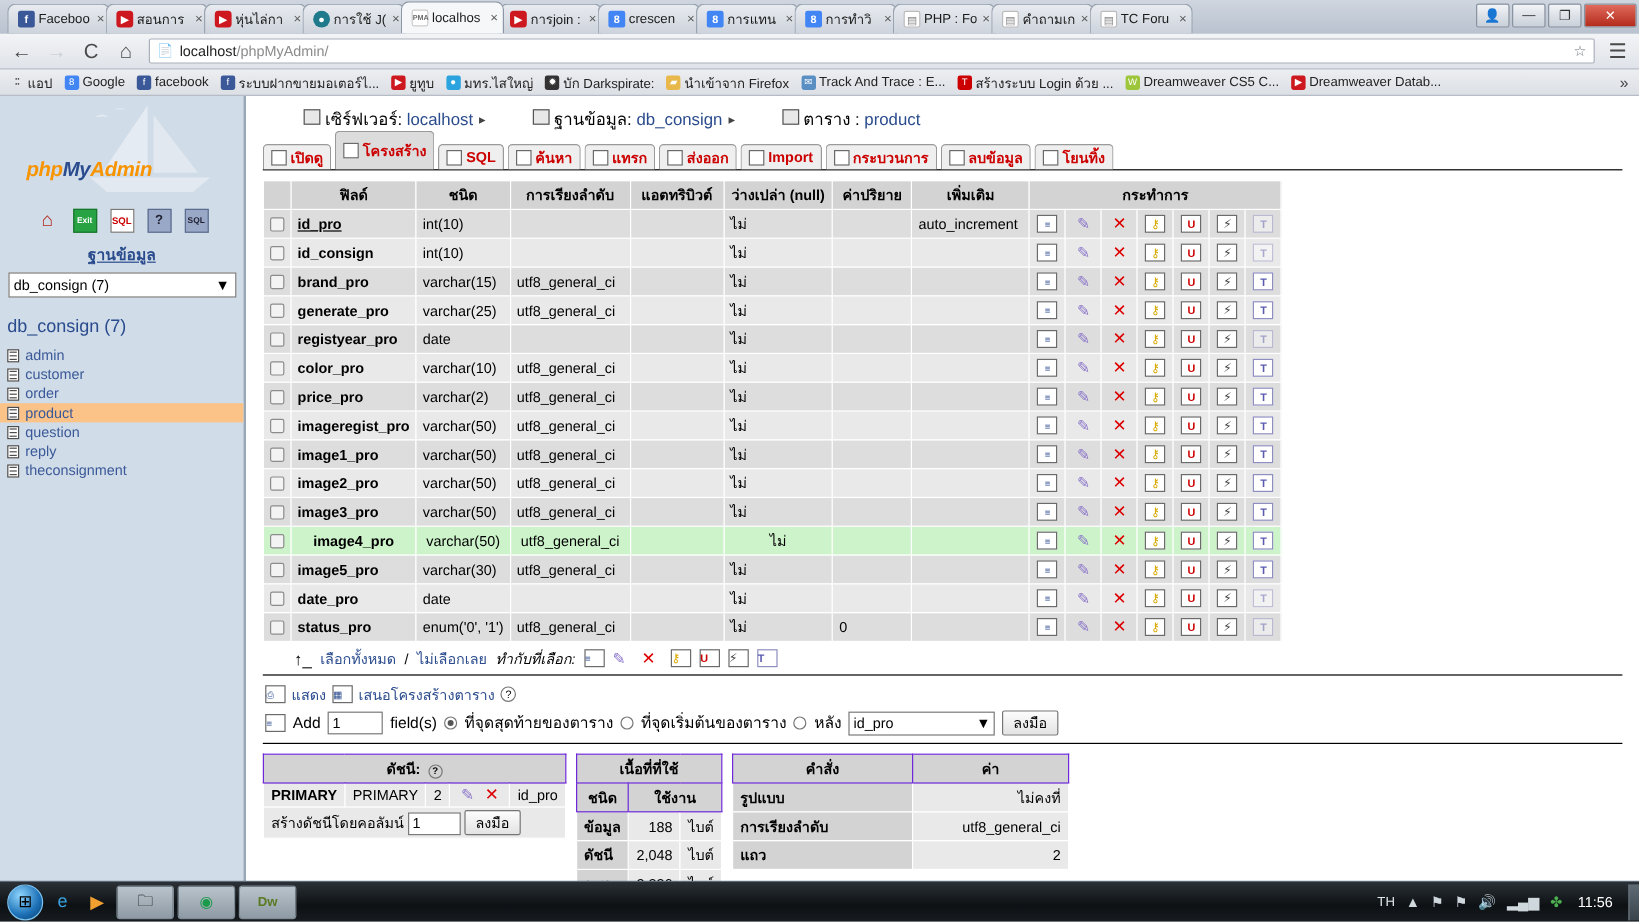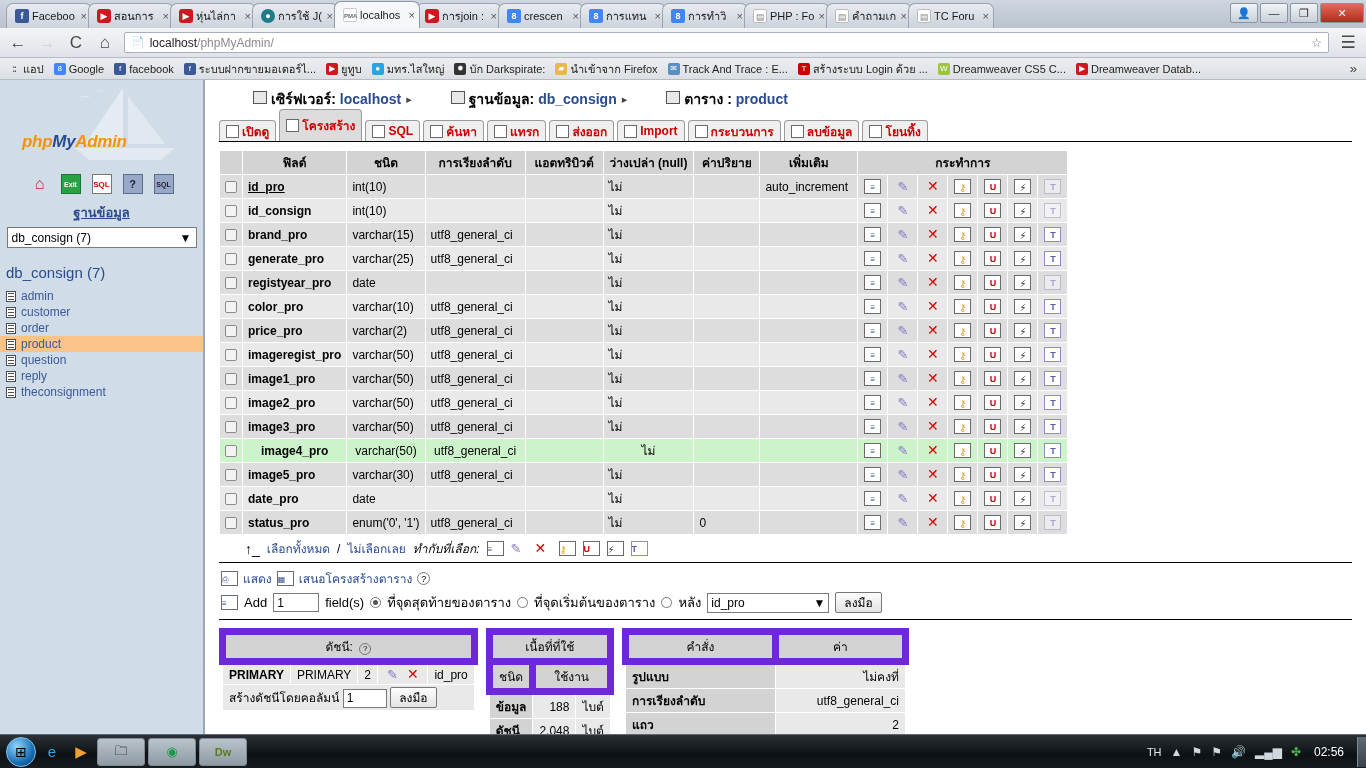--- a/index.html
+++ b/index.html
@@ -177,21 +177,21 @@
   }
 
   
   #content {
     flex: 1; overflow: hidden;
     padding: 8px 14px 0 14px;
     background: #fff;
     font-size: 12px; color: #000;
   }
   #breadcrumb { display: flex; align-items: center; gap: 5px; font-size: 14px; margin-bottom: 8px; }
-  #breadcrumb .crumb { color: #000; font-weight: bold; padding-left: 34px; }
+  #breadcrumb .crumb { color: #000; font-weight: normal; padding-left: 34px; }
   #breadcrumb .crumb .val { color: #2a4b8d; }
   #breadcrumb .sep { color: #444; font-size: 11px; }
   .bc-ico { width: 14px; height: 13px; border: 1px solid #555; background:#e8e8e8; display:inline-block; }
 
   
   #pma-tabs { display: flex; align-items: flex-end; border-bottom: 1px solid #000; height: 24px; gap: 3px; }
   .ptab {
     display: flex; align-items: center; gap: 3px;
     height: 21px; padding: 0 6px;
     border: 1px solid #9a9a9a; border-bottom: none;
@@ -262,21 +262,21 @@
     border:1px solid #7a7a7a; background:#fff; height:20px; min-width:120px;
     display:inline-flex; align-items:center; justify-content:space-between; padding:0 3px; font-size:12px;
   }
   .btn {
     border:1px solid #767676; background: linear-gradient(#fdfdfd,#e3e3e3);
     height:21px; padding:0 8px; font-size:12px; border-radius:2px;
   }
 
   #bottom-panels { display:flex; gap: 8px; margin-top: 8px; align-items: flex-start; }
   table.sub { border-collapse: collapse; font-size: 12px; }
-  table.sub th { background:#d3d3d3; border:7px solid #6d28d9; padding:2px 6px; font-weight:normal; text-align:center;}
+  table.sub th { background:#d3d3d3; border:1px solid #6d28d9; padding:2px 6px; font-weight:bold; text-align:center;}
   table.sub td { background:#e9e9e9; border:1px solid #fff; padding:2px 6px; }
   table.sub td.hdr { background:#d3d3d3; font-weight:bold;}
   .num { text-align:right; }
   .center { text-align:center; }
 
   
   #taskbar {
     position: absolute; left:0; bottom:0;
     width: 1366px; height: 34px;
     background: linear-gradient(#2b3136, #0d1114 60%, #171c20);
@@ -971,16 +971,16 @@
   <div class="tb-app" style="color:#1a9b4a">◉</div>
   <div class="tb-app" style="color:#5a7a22;font-weight:bold;font-size:11px">Dw</div>
   <div id="tray">
     <span>TH</span>
     <span class="tray-ico">▲</span>
     <span class="tray-ico">⚑</span>
     <span class="tray-ico">⚑</span>
     <span class="tray-ico">🔊</span>
     <span class="tray-ico">▂▄▆</span>
     <span class="tray-ico" style="color:#4caf50">✤</span>
-    <span id="clock">02:56</span>
+    <span id="clock">11:56</span>
   </div>
   <div id="showdesktop"></div>
 </div>
 
 </body></html>

